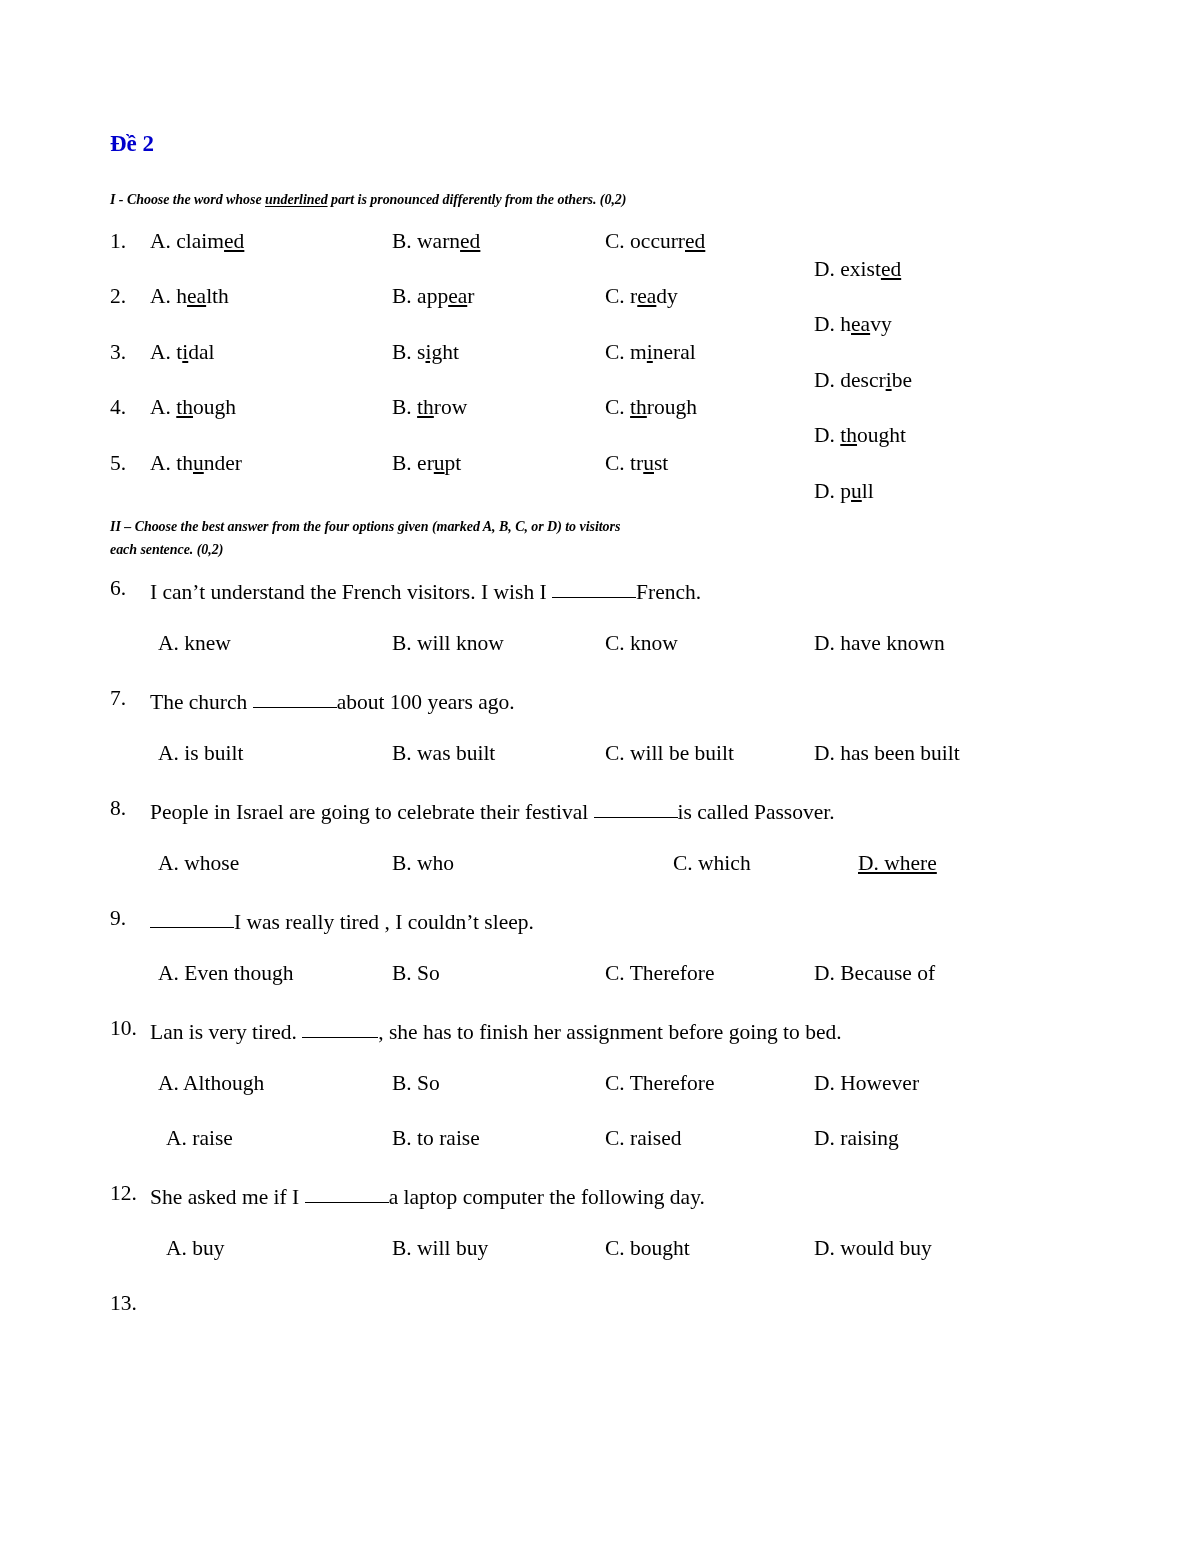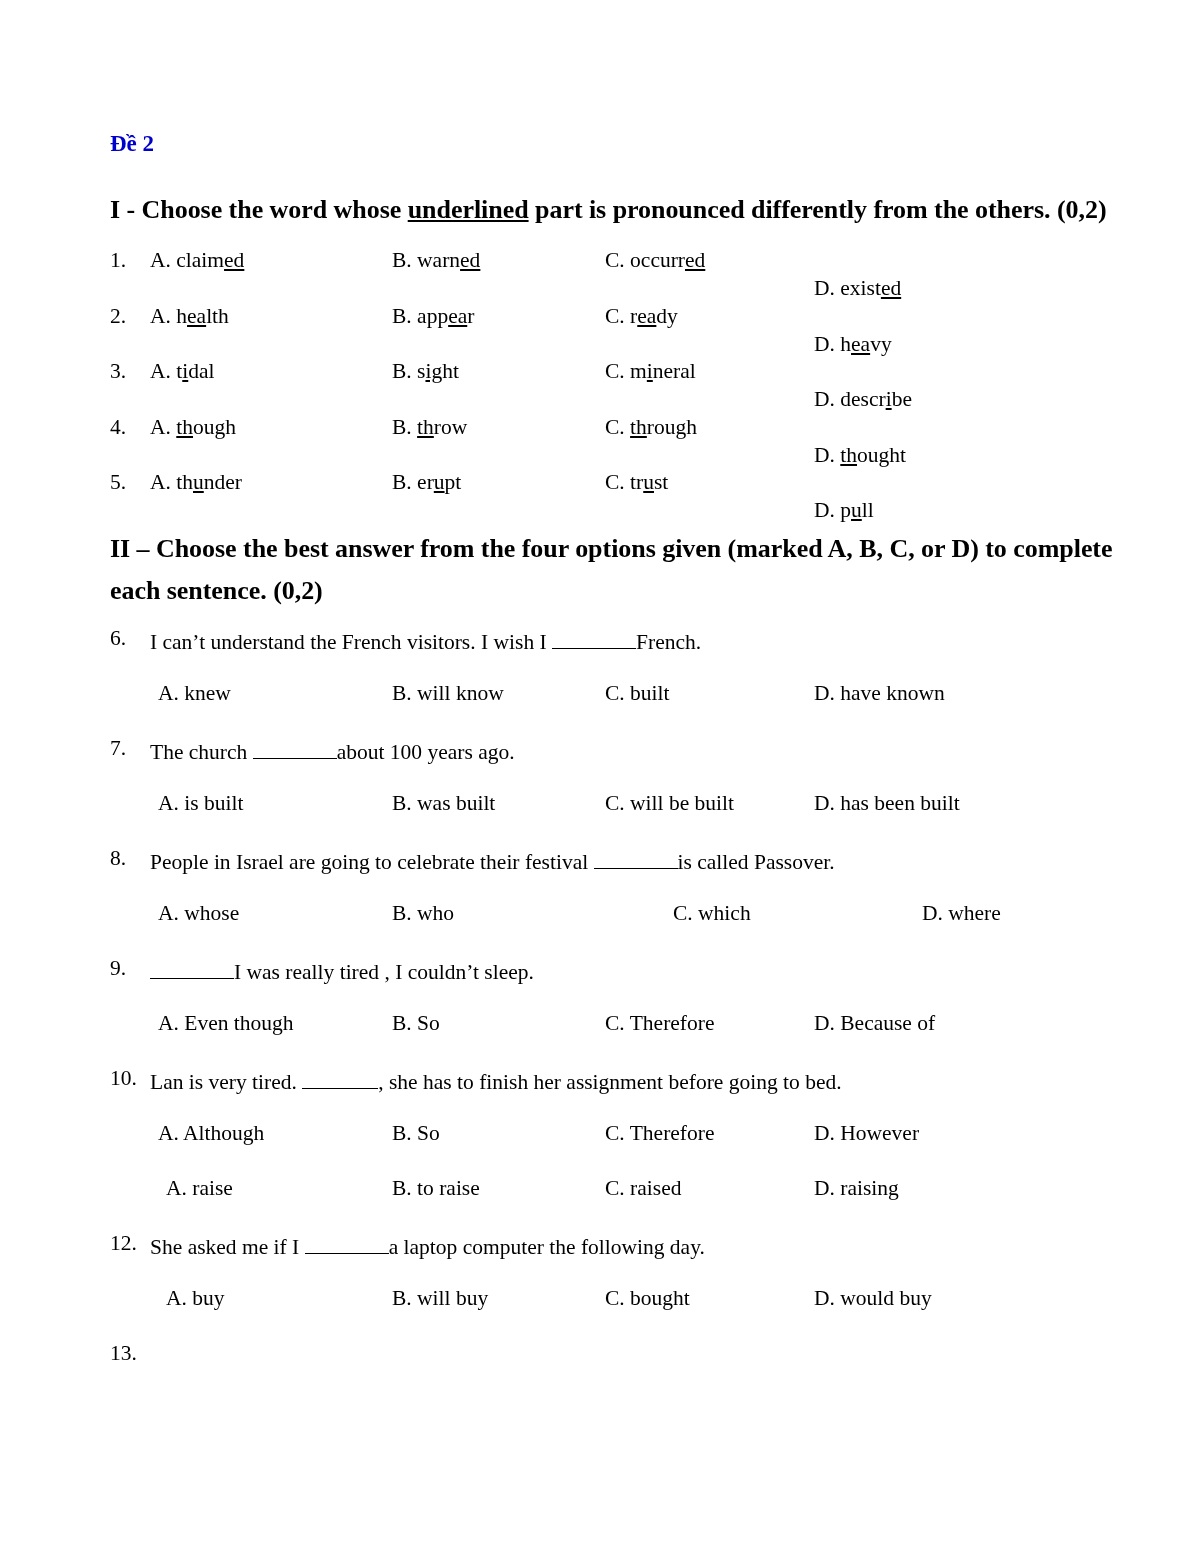--- a/index.html
+++ b/index.html
@@ -27,25 +27,26 @@
   .doc-title {
     font-size: 23px;
     font-weight: bold;
     color: #0000CC;
     line-height: 1.0;
     margin: 0 0 34px 0;
   }
 
   
   .section-heading {
-    font-size: 26px;
+    font-size: 14px;
     font-weight: bold;
     line-height: 1.62;
-    margin: 0 0 19px 0;
+    margin: 8px 0 19px 0;
     letter-spacing: -0.05px;
+    font-style: italic;
   }
   .section-heading.two-line {
     margin-bottom: 16px;
   }
   .section-heading u {
     text-decoration: underline;
     text-underline-offset: 2px;
   }
 
   
@@ -123,21 +124,21 @@
     top: 0px;
     white-space: nowrap;
   }
   
   .q-opt.col-a { left: 48px; }
   .q-opt.col-b { left: 282px; }
   .q-opt.col-c { left: 495px; }
   .q-opt.col-d { left: 704px; }
   
   .q-options.wide .q-opt.col-c { left: 563px; }
-  .q-options.wide .q-opt.col-d { left: 812px; }
+  .q-options.wide .q-opt.col-d { left: 748px; text-decoration: underline; }
   
   .q-options.deep .q-opt.col-a { left: 56px; }
 </style>
 </head>
 <body>
 
 <div class="page">
   <div class="content">
 
     <div class="doc-title">Đề 2</div>
@@ -182,35 +183,35 @@
         <span class="pron-num">5.</span>
         <span class="pron-opt col-a"><span>A. </span><span>th</span><u>u</u><span>nder</span></span>
         <span class="pron-opt col-b"><span>B. </span><span>er</span><u>u</u><span>pt</span></span>
         <span class="pron-opt col-c"><span>C. </span><span>tr</span><u>u</u><span>st</span></span>
         <span class="pron-opt col-d"><span>D. </span><span>p</span><u>u</u><span>ll</span></span>
       </div>
 
     </div>
 
     <div class="section-heading two-line">
-      <div>II – Choose the best answer from the four options given (marked A, B, C, or D) to complete</div>
+      <div>II – Choose the best answer from the four options given (marked A, B, C, or D) to visitors</div>
       <div>each sentence. (0,2)</div>
     </div>
 
     <div>
 
       <div class="q-block">
         <div class="q-stem">
           <span class="q-num">6.</span>
           <span class="q-text"><span>I can’t understand the French visitors. I wish I </span><span class="blank w-long"></span><span>French.</span></span>
         </div>
         <div class="q-options">
           <span class="q-opt col-a">A. knew</span>
           <span class="q-opt col-b">B. will know</span>
-          <span class="q-opt col-c">C. built</span>
+          <span class="q-opt col-c">C. know</span>
           <span class="q-opt col-d">D. have known</span>
         </div>
       </div>
 
       <div class="q-block">
         <div class="q-stem">
           <span class="q-num">7.</span>
           <span class="q-text"><span>The church </span><span class="blank w-long"></span><span>about 100 years ago.</span></span>
         </div>
         <div class="q-options">

